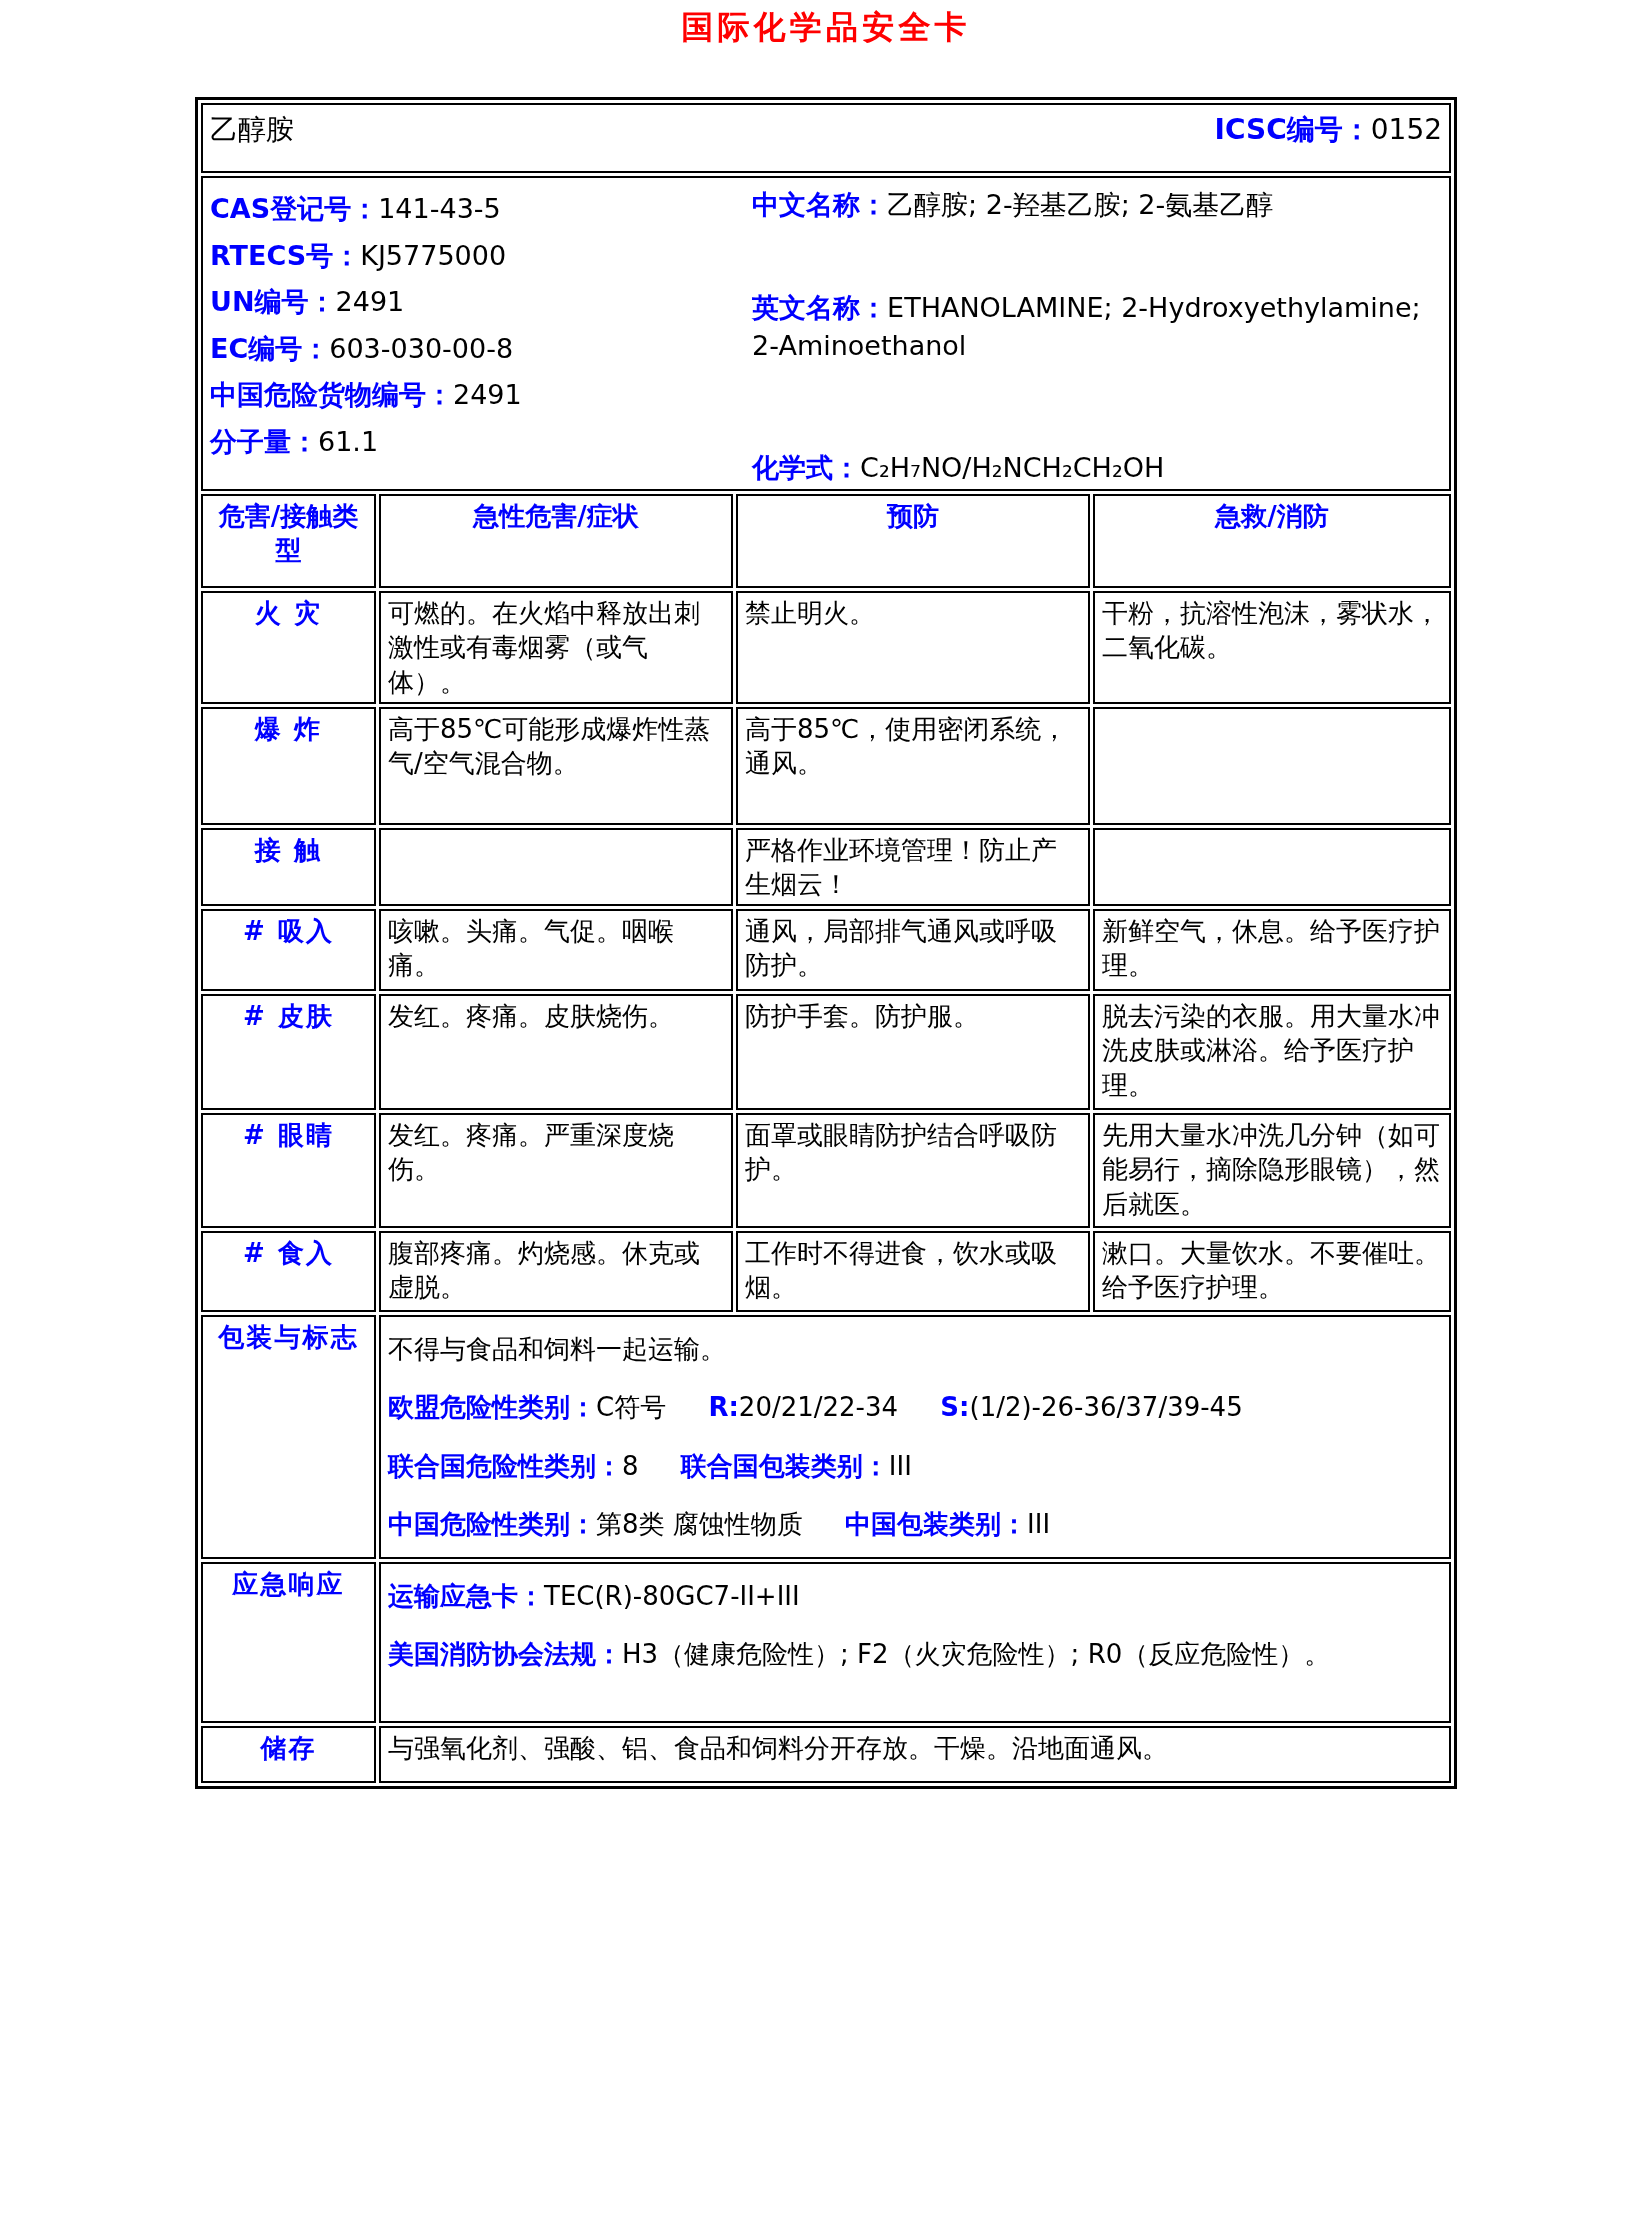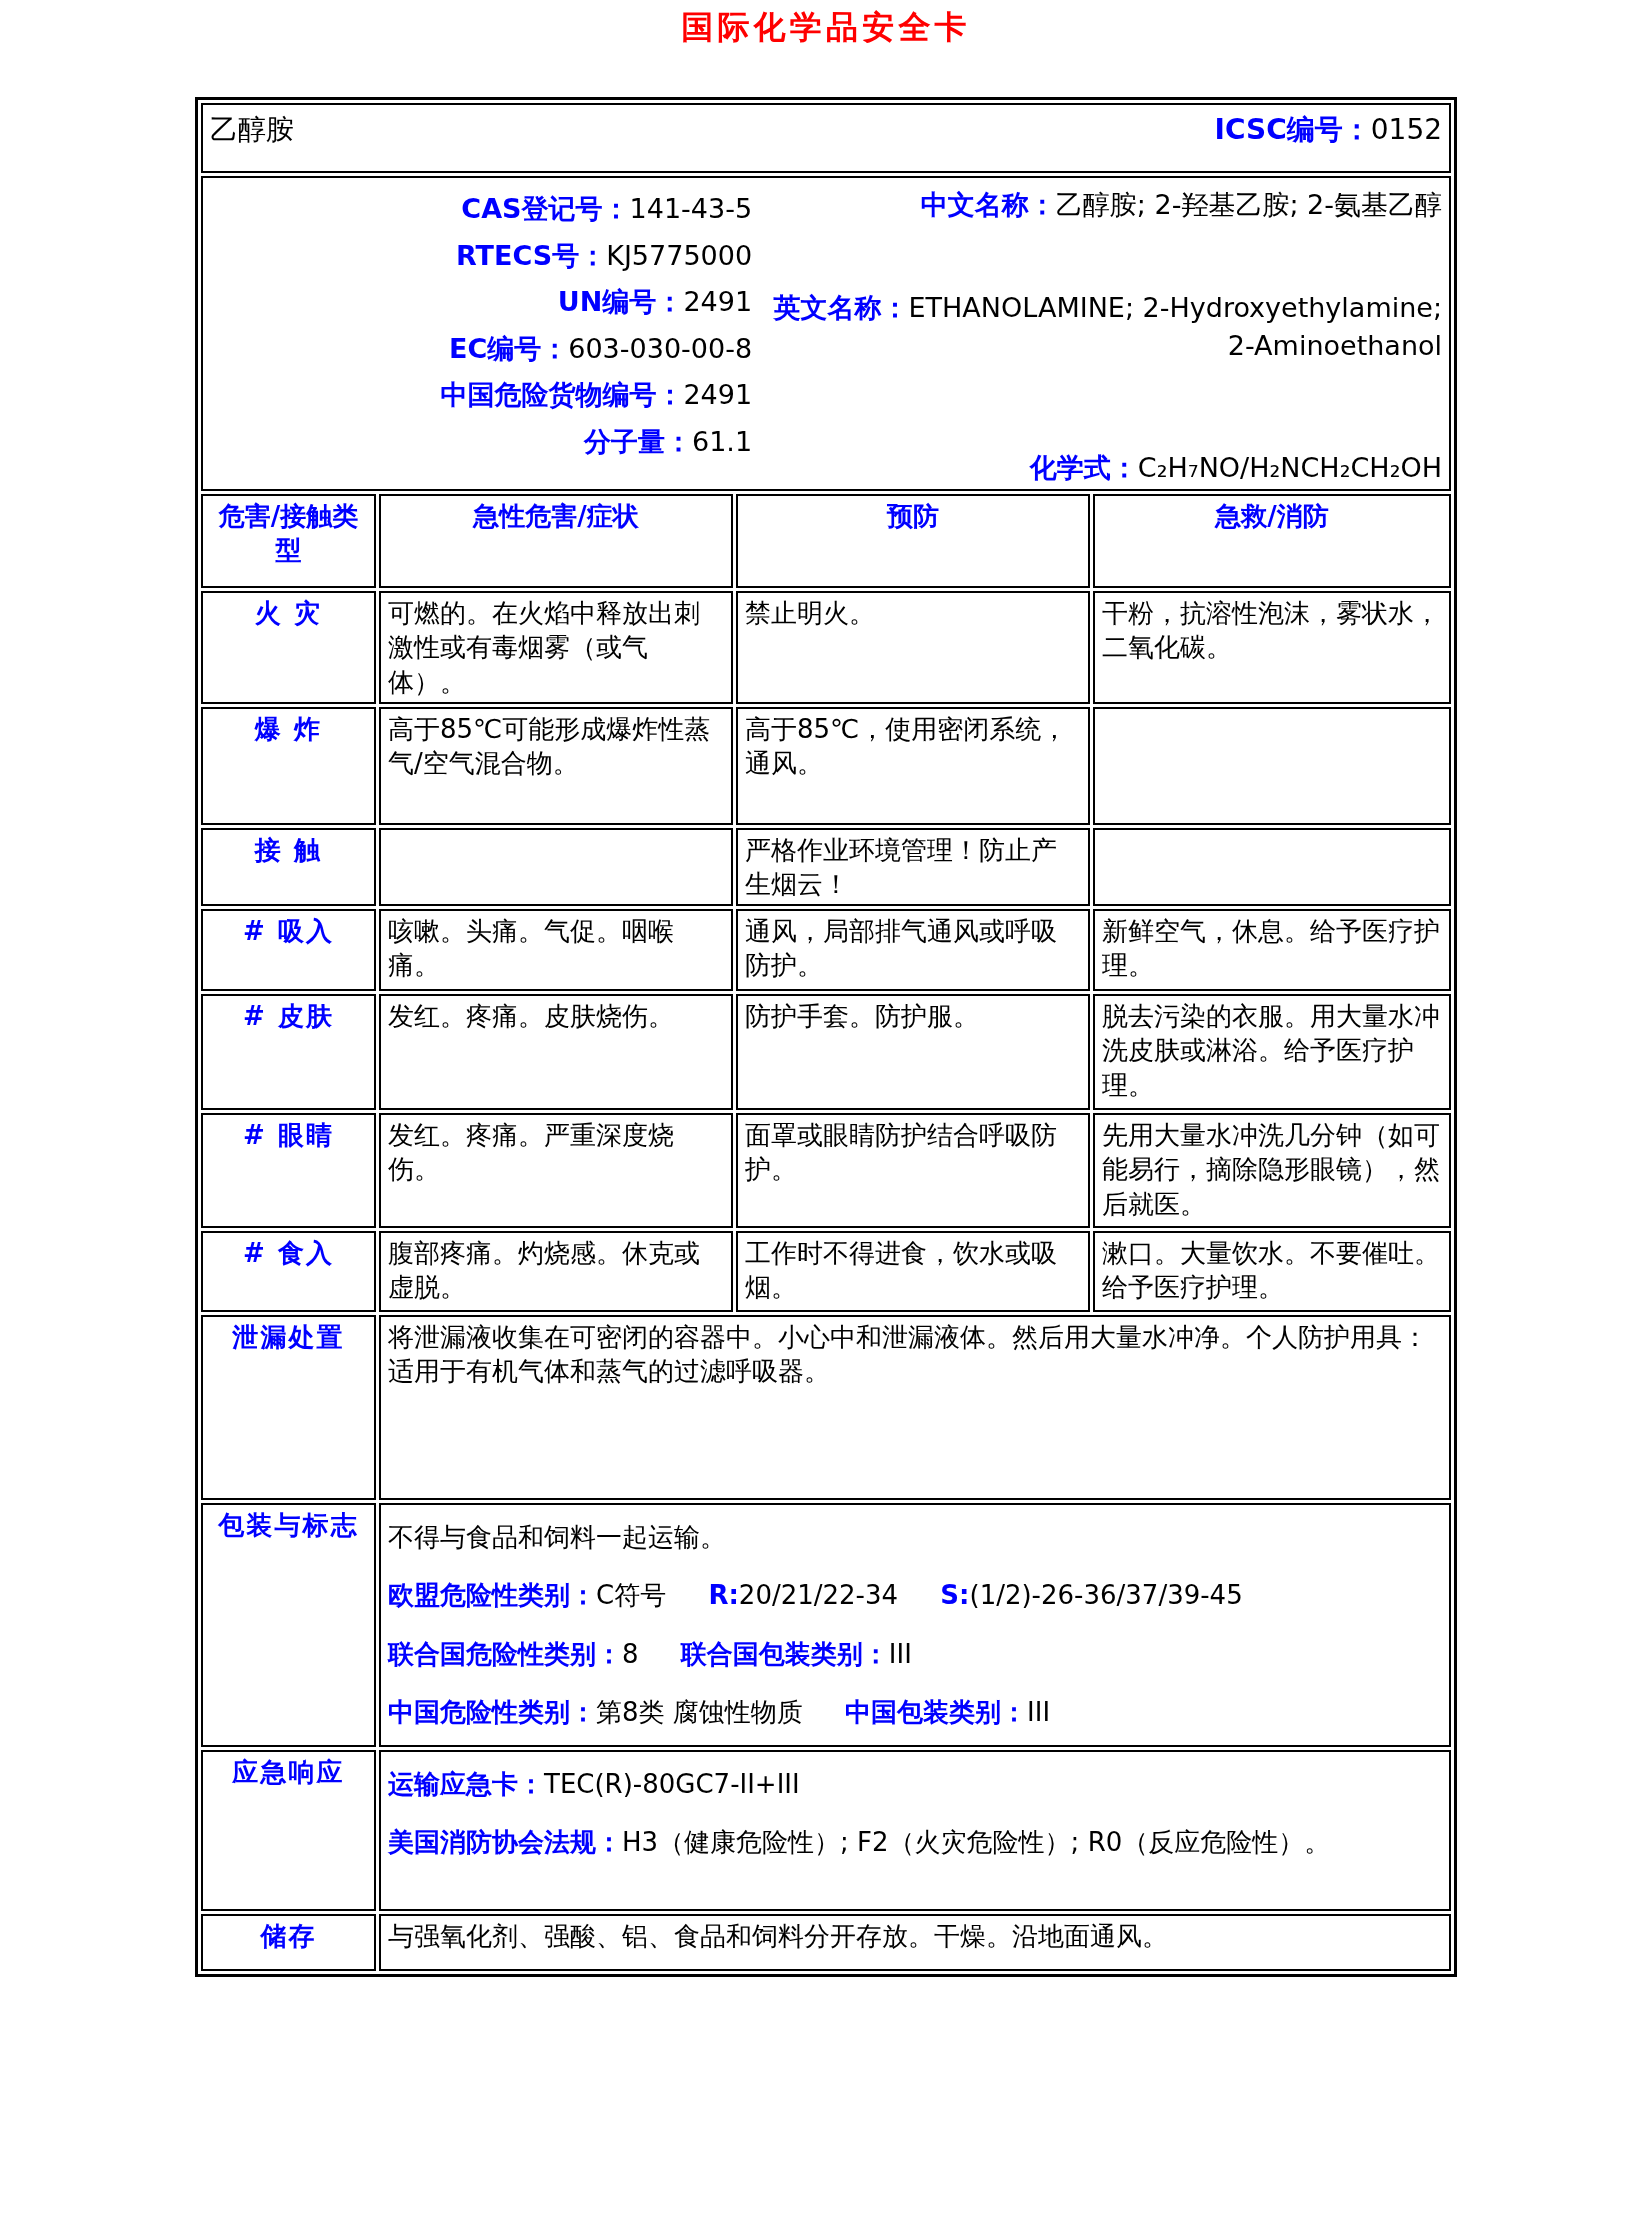--- a/index.html
+++ b/index.html
@@ -48,21 +48,21 @@
     vertical-align:middle; font-size:27px; letter-spacing:2.1px;
   }
   td.hdr {
     color:#0000ff; font-weight:bold; text-align:center;
     vertical-align:middle; font-size:28px;
   }
   .namebar {
     display:flex; justify-content:space-between; align-items:flex-start;
     font-size:28px; padding-top:4.2px;
   }
-  .ident { display:flex; padding-top:5.6px;text-align:right; }
+  .ident { display:flex; padding-top:5.6px; }
   .ident-left  { width:44%; font-size:27px; }
   .ident-left .line { line-height:1.72; }
   .ident-right { width:56%; font-size:27px; }
   .ident-right p { margin:0; line-height:1.4; }
   .ident-right p.en   { margin-top:65px; }
   .ident-right p.form { margin-top:84px; }
 
   td.widecell p { margin:0; line-height:2.25; }
   td.spillcell  { line-height:2.25; }
   td.storecell  { vertical-align:middle; }
@@ -165,24 +165,20 @@
     <td>先用大量水冲洗几分钟（如可能易行，摘除隐形眼镜），然后就医。</td>
   </tr>
 
   <tr class="r10">
     <td class="lbl"># 食入</td>
     <td>腹部疼痛。灼烧感。休克或虚脱。</td>
     <td>工作时不得进食，饮水或吸烟。</td>
     <td>漱口。大量饮水。不要催吐。给予医疗护理。</td>
   </tr>
 
-  <tr class="r11">
-    <td class="lbl">泄漏处置</td>
-    <td colspan="3" class="spillcell">将泄漏液收集在可密闭的容器中。小心中和泄漏液体。然后用大量水冲净。个人防护用具：适用于有机气体和蒸气的过滤呼吸器。</td>
-  </tr>
 
   <tr class="r12">
     <td class="lbl">包装与标志</td>
     <td colspan="3" class="widecell">
       <p>不得与食品和饲料一起运输。</p>
       <p>
         <span class="pair"><span class="lb">欧盟危险性类别：</span><span class="v">C符号</span></span>
         <span class="pair"><span class="lb">R:</span><span class="v">20/21/22-34</span></span>
         <span class="pair"><span class="lb">S:</span><span class="v">(1/2)-26-36/37/39-45</span></span>
       </p>

